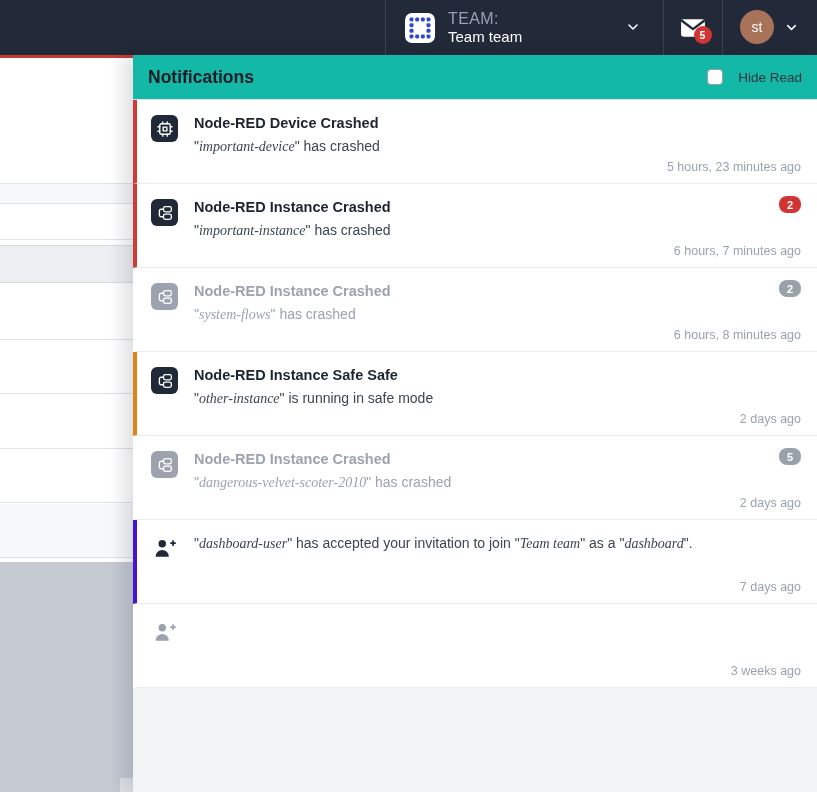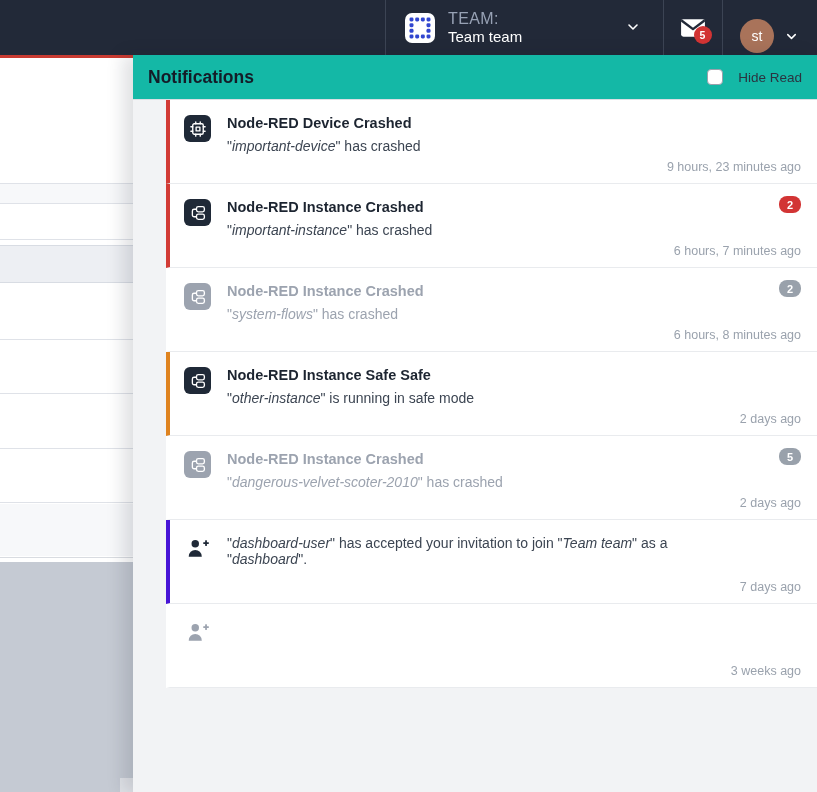--- a/index.html
+++ b/index.html
@@ -11,21 +11,21 @@
   .nav-sep { position:absolute; top:0; width:1px; height:55px; background:#3c4454; }
   .team-selector { position:absolute; left:385px; top:0; width:278px; height:55px; display:flex; align-items:center; cursor:pointer; }
   .team-avatar { margin-left:20px; width:30px; height:30px; flex:0 0 auto; }
   .team-text { margin-left:13px; display:flex; flex-direction:column; line-height:1.15; }
   .team-label { font-size:16px; letter-spacing:.4px; color:#97a1b4; }
   .team-name { font-size:15px; color:#ffffff; }
   .team-chevron { position:absolute; right:22px; top:19px; }
   .mail-button { position:absolute; left:663px; top:0; width:59px; height:55px; display:flex; align-items:center; justify-content:center; cursor:pointer; }
   .mail-wrap { position:relative; width:26px; height:22px; }
   .mail-badge { position:absolute; left:14px; top:9px; width:18px; height:18px; border-radius:50%; background:#d23434; color:#fff; font-size:10.5px; font-weight:bold; display:flex; align-items:center; justify-content:center; }
-  .user-menu { position:absolute; left:722px; top:9px; width:94px; height:55px; cursor:pointer; }
+  .user-menu { position:absolute; left:722px; top:0; width:94px; height:55px; cursor:pointer; }
   .avatar { position:absolute; left:18px; top:10px; width:34px; height:34px; border-radius:50%; background:#a9735a; color:#fff; font-size:14px; display:flex; align-items:center; justify-content:center; }
   .user-chevron { position:absolute; left:62px; top:20px; }
 
   
   .banner-line { position:absolute; left:0; top:55px; width:817px; height:3px; background:#c93a31; z-index:2; }
 
   
   .underlay { position:absolute; left:0; top:58px; width:134px; height:734px; background:#fff; z-index:1; }
   .u-line { position:absolute; left:0; width:134px; height:1px; background:#dfe2e8; }
   .u-band { position:absolute; left:0; width:134px; }
@@ -33,31 +33,31 @@
   .u-scroll { position:absolute; left:120px; top:720px; width:14px; height:14px; background:#e0e2e7; }
 
   
   .panel { position:absolute; left:133px; top:55px; width:684px; height:737px; background:#f2f3f5; z-index:5; display:flex; flex-direction:column; box-shadow:-10px 0 16px rgba(15,23,42,.13); }
   .panel-header { height:45px; background:#14b8a6; border-bottom:1px solid #dcdfe4; display:flex; align-items:center; justify-content:space-between; padding:0 15px; flex:0 0 auto; }
   .panel-title { font-size:17.5px; font-weight:bold; color:#141c28; }
   .hide-read { display:flex; align-items:center; gap:15px; cursor:pointer; }
   .hide-read input { appearance:none; -webkit-appearance:none; width:16px; height:16px; border:1.5px solid #99a0ab; border-radius:4px; background:#fff; cursor:pointer; }
   .hide-read-label { font-size:13.5px; color:#2b3340; }
 
-  .notif-list { flex:0 0 auto;margin-left:33px; }
+  .notif-list { flex:0 0 auto; }
   .notif { position:relative; height:84px; background:#fff; border-bottom:1px solid #e9ebee; border-left:4px solid transparent; padding:15px 16px 0 14px; display:flex; align-items:flex-start; cursor:pointer; }
   .n-icon { flex:0 0 auto; margin-right:16px; }
   .icon-box { width:27px; height:27px; border-radius:6px; background:#1f2937; display:flex; align-items:center; justify-content:center; }
   .n-icon.plain { width:27px; height:27px; display:flex; align-items:center; justify-content:center; color:#1f2937; }
   .notif.read .icon-box { background:#9ca3af; }
   .notif.read .n-icon.plain { color:#9ca3af; }
   .n-text { padding-top:0; min-width:0; padding-right:60px; }
   .n-title { font-size:14.5px; font-weight:bold; color:#1c2430; margin-bottom:7px; }
   .n-message { font-size:14px; color:#3c4552; }
-  .n-message em { font-style:italic; }
+  .n-message em { font-style:italic;font-family:Liberation Serif, serif; }
   .notif.read .n-title, .notif.read .n-message { color:#9ca3af; }
   .n-badge { position:absolute; top:12px; right:16px; min-width:22px; height:17px; border-radius:8px; color:#fff; font-size:11px; font-weight:bold; display:flex; align-items:center; justify-content:center; padding:0 6px; }
   .n-time { position:absolute; right:16px; bottom:9px; font-size:12.5px; color:#9aa2ad; }
   .panel-footer { flex:1 1 auto; background:#f2f3f5; }
 </style>
 </head>
 <body>
 
 <div class="underlay">
   <div class="u-line" style="top:125px"></div>
@@ -151,21 +151,21 @@
         <rect x="5" y="5" width="14" height="14" rx="2"></rect>
         <rect x="9.5" y="9.5" width="5" height="5"></rect>
       </svg>
     </span>
 
     <span class="n-text">
       <span class="n-title" style="display:block">Node-RED Device Crashed</span>
       <span class="n-message" style="display:block"><span>"</span><em>important-device</em><span>" has crashed</span></span>
     </span>
 
-    <span class="n-time">9 hours, 23 minutes ago</span>
+    <span class="n-time">5 hours, 23 minutes ago</span>
   </div>
       <div class="notif unread" style="border-left-color: rgb(210, 59, 53);">
 
     <span class="n-icon icon-box">
       <svg viewBox="0 0 24 24" width="18" height="18" fill="none" stroke="#ffffff" stroke-width="1.8" stroke-linejoin="round">
         <rect x="10" y="3.5" width="10.5" height="7" rx="2.4"></rect>
         <rect x="10" y="13.5" width="10.5" height="7" rx="2.4"></rect>
         <path d="M10 7H6.8A2.3 2.3 0 004.5 9.3v5.4A2.3 2.3 0 006.8 17H10"></path>
       </svg>
     </span>

